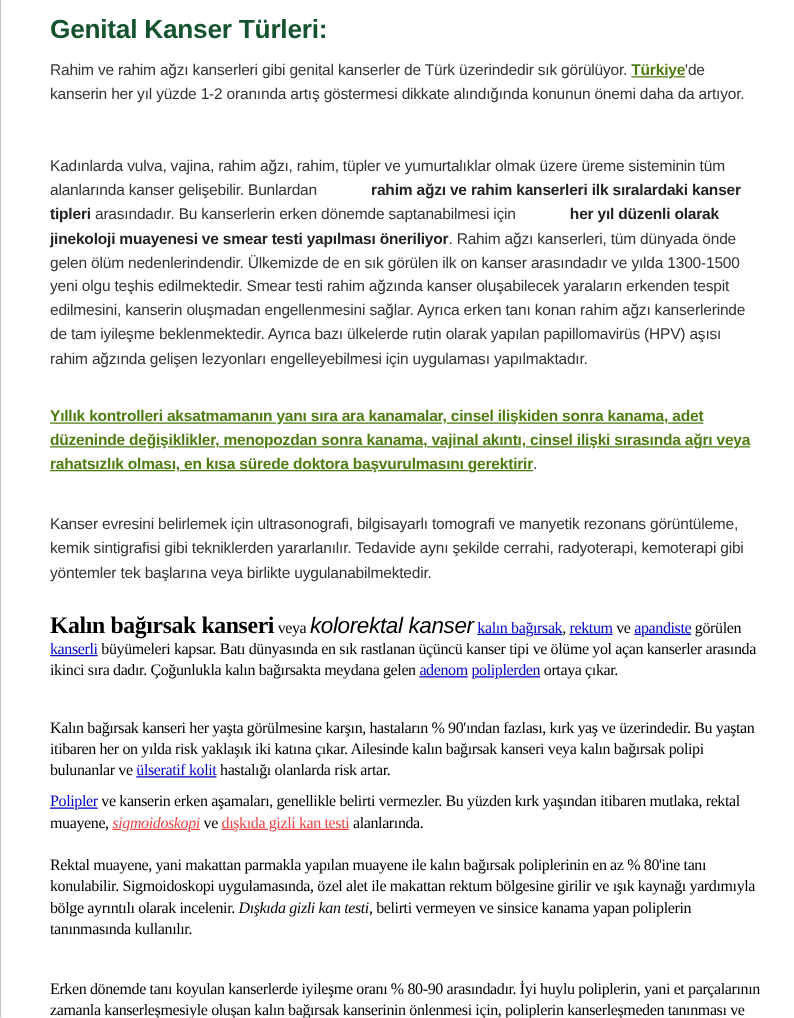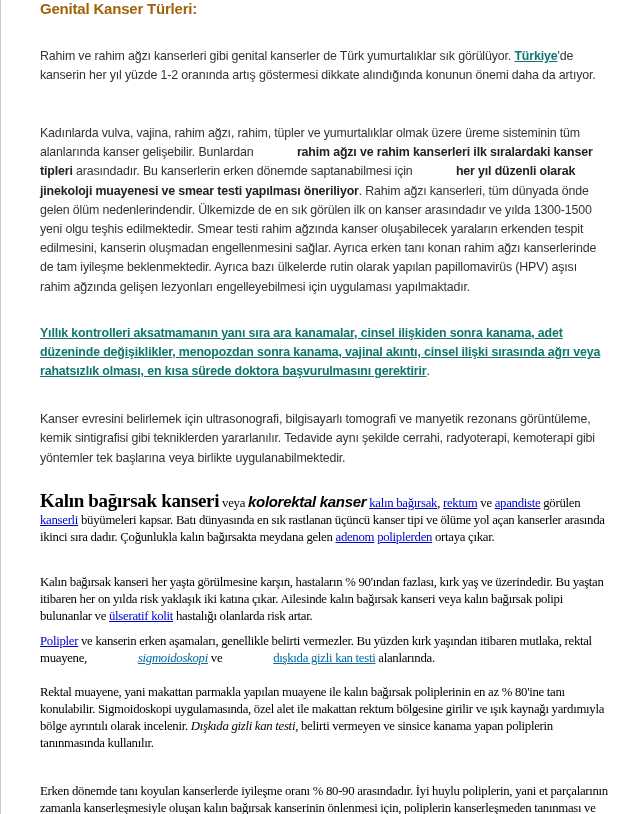--- a/index.html
+++ b/index.html
@@ -4,50 +4,50 @@
 <style>
   html, body { margin: 0; padding: 0; background: #ffffff; }
   body { width: 635px; height: 814px; overflow: hidden; position: relative; }
   .page {
     position: absolute; left: 0; top: 0; width: 633px; height: 814px;
     border-left: 1px solid #c8c8c8; background: #fff;
   }
   .content { position: absolute; left: 39px; top: 0; width: 570px; }
   h1 {
     font-family: "Liberation Sans", sans-serif; font-weight: bold;
-    font-size: 15px; color: #a16207; margin: 0; position: absolute; top: 0; left: 0;
+    font-size: 21px; color: #14532d; margin: 0; position: absolute; top: 12px; left: 0;
     letter-spacing: -0.2px; white-space: nowrap;
   }
   .sans {
     font-family: "Liberation Sans", sans-serif; font-size: 12.4px; line-height: 19.2px;
     color: #333; margin: 0; position: absolute; left: 0; width: 570px;
     letter-spacing: -0.15px;
   }
   .serif {
     font-family: "Liberation Serif", serif; font-size: 12.8px; line-height: 17px;
     color: #000; margin: 0; position: absolute; left: 0; width: 570px;
     letter-spacing: -0.3px;
   }
   b.dark { color: #222; padding-left: 40px; }
-  .ul-bold { font-weight: bold; text-decoration: underline; color: #0f766e; }
+  .ul-bold { font-weight: bold; text-decoration: underline; color: #4d7c0f; }
   a.link { color: #0000cc; text-decoration: underline; }
-  a.link-red { color: #0369a1; text-decoration: underline; margin-left: 48px; }
+  a.link-red { color: #ef4444; text-decoration: underline; }
   .big-title { font-size: 19px; font-weight: bold; }
-  .big-italic { font-family: "Liberation Sans", sans-serif; font-size: 15px; font-weight: bold; font-style: italic; }
+  .big-italic { font-family: "Liberation Sans", sans-serif; font-size: 18px; font-weight: normal; font-style: italic; }
 </style>
 </head>
 <body>
 
 <div class="page">
   <div class="content">
 
     <h1>Genital Kanser Türleri:</h1>
 
     <p class="sans" style="top:47px;">
-      <span>Rahim ve rahim ağzı kanserleri gibi genital kanserler de Türk yumurtalıklar sık görülüyor. </span><a class="ul-bold">Türkiye</a><span>'de kanserin her yıl yüzde 1-2 oranında artış göstermesi dikkate alındığında konunun önemi daha da artıyor.</span>
+      <span>Rahim ve rahim ağzı kanserleri gibi genital kanserler de Türk üzerindedir sık görülüyor. </span><a class="ul-bold">Türkiye</a><span>'de kanserin her yıl yüzde 1-2 oranında artış göstermesi dikkate alındığında konunun önemi daha da artıyor.</span>
     </p>
 
     <p class="sans" style="top:124px;">
       <span>Kadınlarda vulva, vajina, rahim ağzı, rahim, tüpler ve yumurtalıklar olmak üzere üreme sisteminin tüm alanlarında kanser gelişebilir. Bunlardan </span><b class="dark">rahim ağzı ve rahim kanserleri ilk sıralardaki kanser tipleri</b><span> arasındadır. Bu kanserlerin erken dönemde saptanabilmesi için </span><b class="dark">her yıl düzenli olarak jinekoloji muayenesi ve smear testi yapılması öneriliyor</b><span>.  Rahim ağzı kanserleri, tüm dünyada önde gelen ölüm nedenlerindendir. Ülkemizde de en sık görülen ilk on kanser arasındadır ve yılda 1300-1500 yeni olgu teşhis edilmektedir. Smear testi rahim ağzında kanser oluşabilecek yaraların erkenden tespit edilmesini, kanserin oluşmadan engellenmesini sağlar. Ayrıca erken tanı konan rahim ağzı kanserlerinde de tam iyileşme beklenmektedir. Ayrıca bazı ülkelerde rutin olarak yapılan papillomavirüs (HPV) aşısı rahim ağzında gelişen lezyonları engelleyebilmesi için uygulaması yapılmaktadır.</span>
     </p>
 
     <p class="sans" style="top:324px;">
       <span class="ul-bold">Yıllık kontrolleri aksatmamanın yanı sıra ara kanamalar, cinsel ilişkiden sonra kanama, adet düzeninde değişiklikler, menopozdan sonra kanama, vajinal akıntı, cinsel ilişki sırasında ağrı veya rahatsızlık olması, en kısa sürede doktora başvurulmasını gerektirir</span><span>.</span>
     </p>
 

